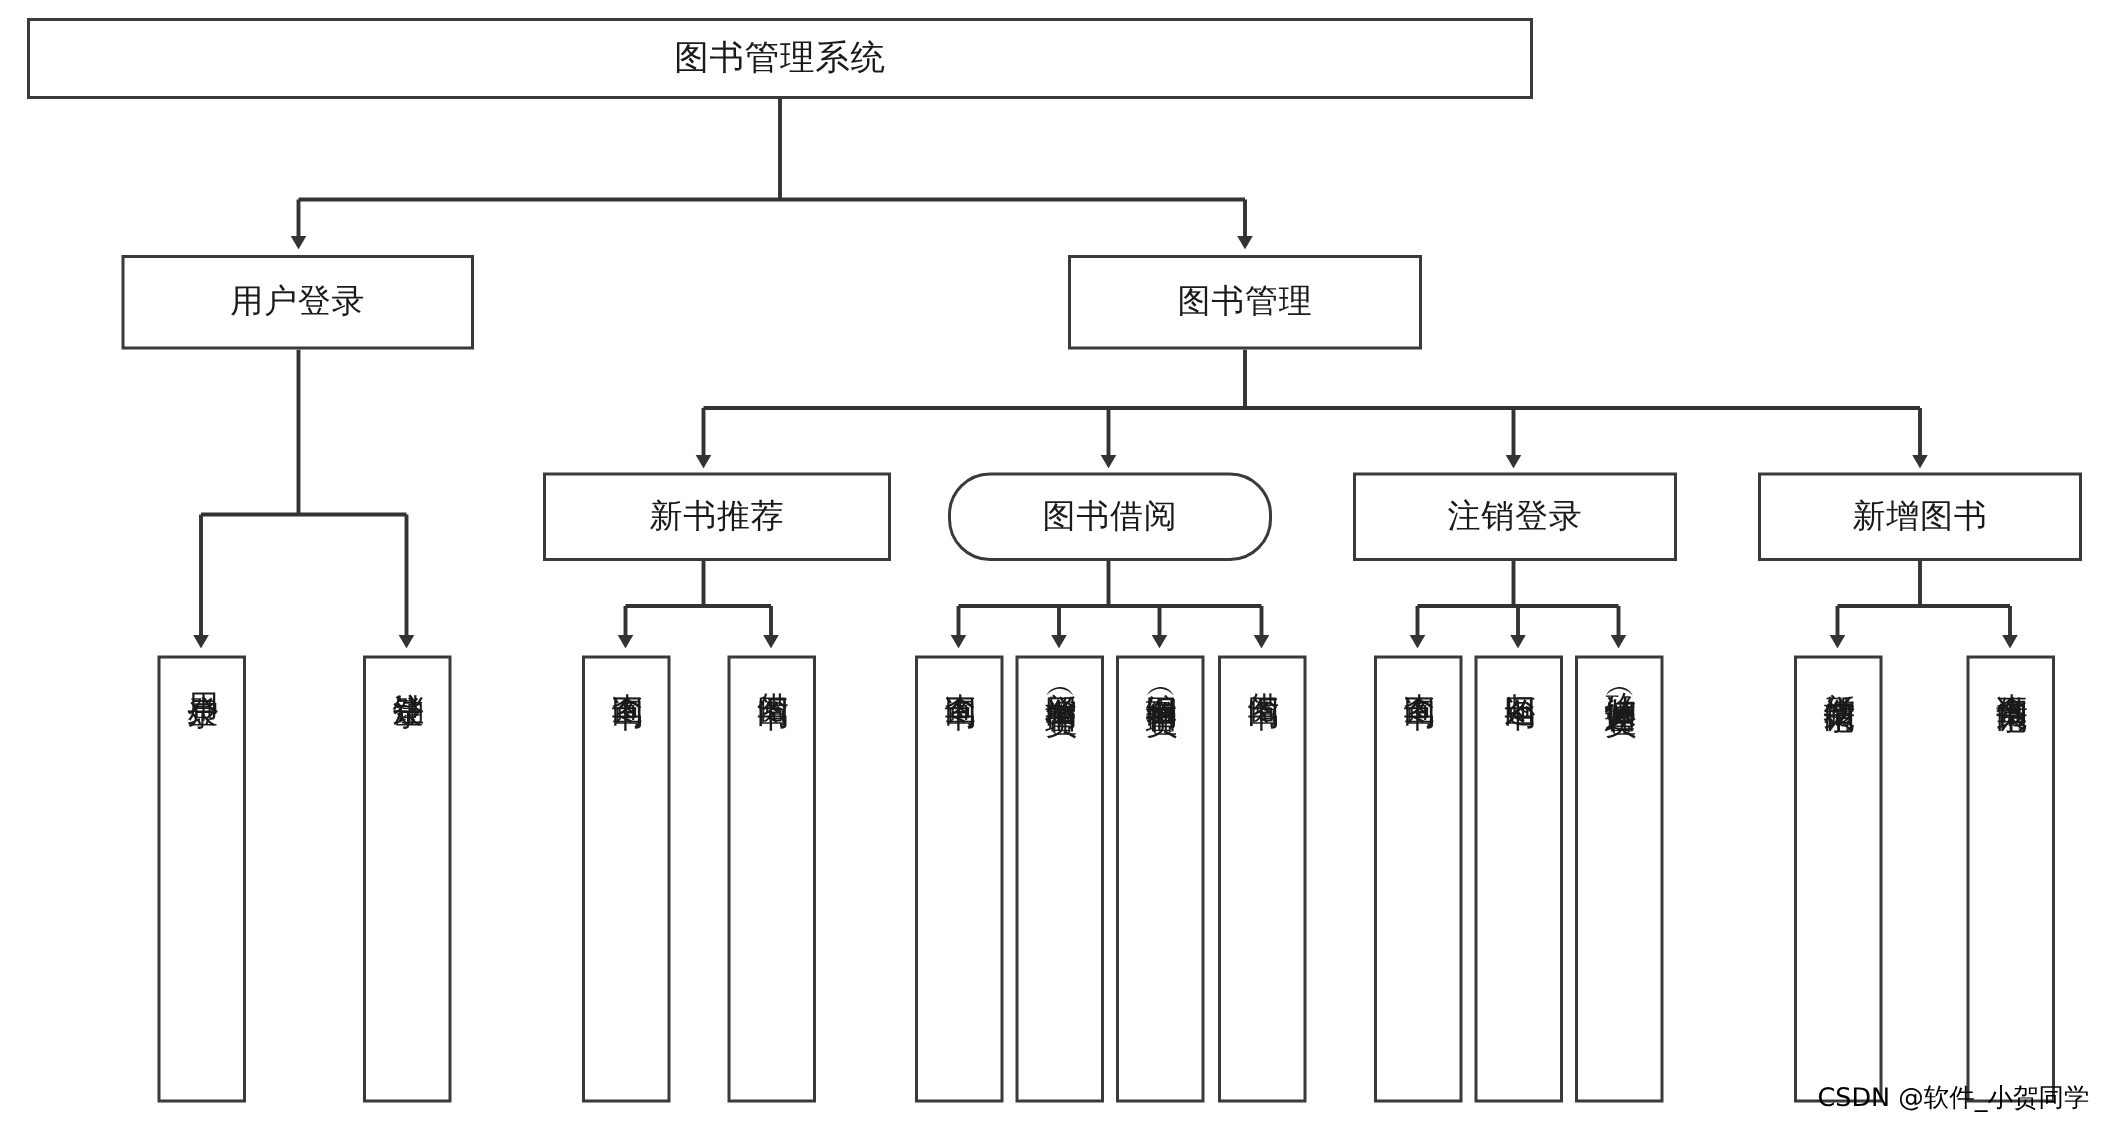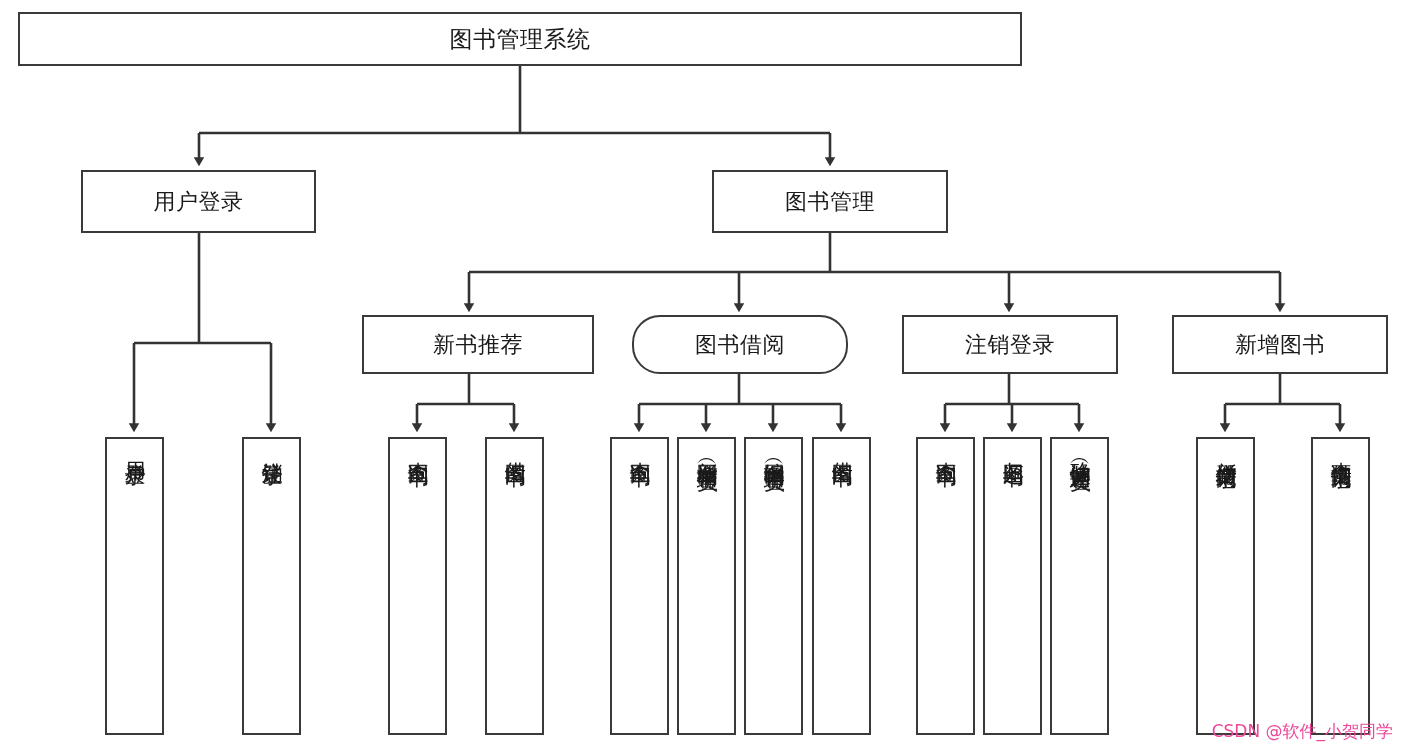--- a/index.html
+++ b/index.html
@@ -63,21 +63,21 @@
     font-size: 21px;
     line-height: 1.12;
     letter-spacing: 1.5px;
     white-space: nowrap;
   }
   .watermark {
     position: absolute;
     right: 12px;
     bottom: 4px;
     font-size: 17px;
-    color: #ec4899;
+    color: #000000;
     white-space: nowrap;
     z-index: 5;
     font-family: "DejaVu Sans", "Liberation Sans", sans-serif;
     text-align: right;
   }
 </style>
 </head>
 <body>
 
 <div id="diagram-canvas">

